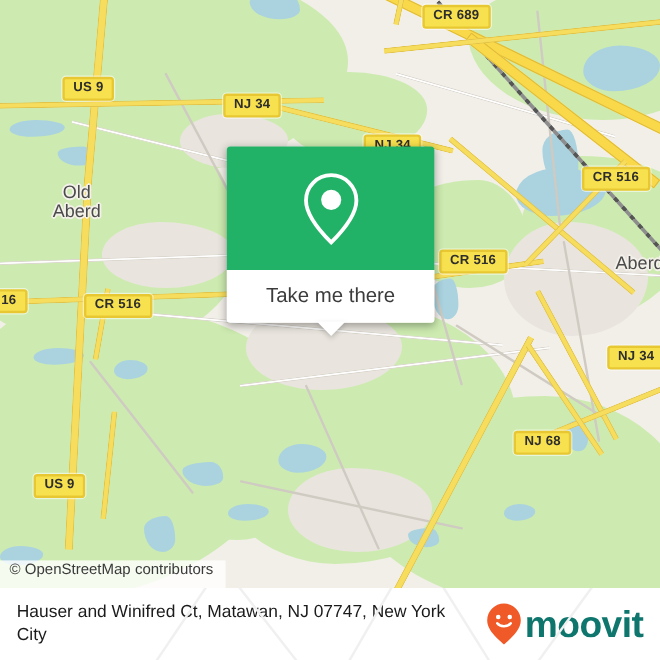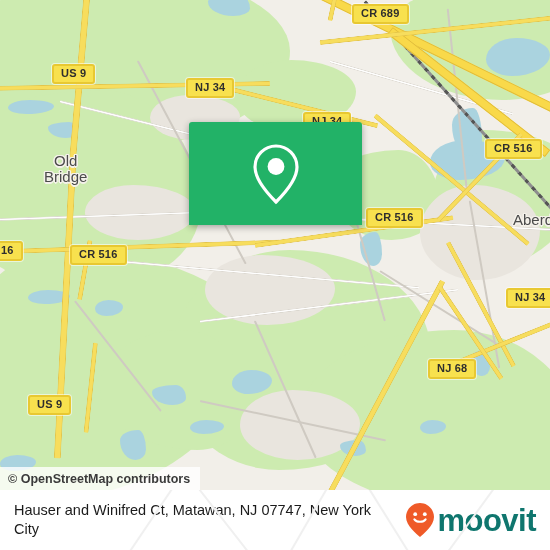--- a/index.html
+++ b/index.html
@@ -128,24 +128,23 @@
     border-top: 12px solid #ffffff;
     filter: drop-shadow(0 2px 2px rgba(0,0,0,.20));
   }
 
   
   #attribution {
     position: absolute;
     left: 0; top: 467px;
     height: 23px;
     background: rgba(255,255,255,.80);
-    display: flex; align-items: center;
+    display: flex; align-items: flex-start;
     padding: 0 10px 0 8px;
     z-index: 30;
-    font-weight: bold;
   }
   #attribution span {
     font-size: 12.5px;
     color: #3a3a3a;
   }
 
   
   #footer {
     position: absolute;
     left: 0; top: 490px;
@@ -265,29 +264,33 @@
     <div class="shield" style="left:303px; top:112px;">NJ 34</div>
     <div class="shield" style="left:485px; top:139px;">CR 516</div>
     <div class="shield" style="left:366px; top:208px;">CR 516</div>
     <div class="shield" style="left:-8px; top:241px;">16</div>
     <div class="shield" style="left:70px;  top:245px;">CR 516</div>
     <div class="shield" style="left:506px; top:288px;">NJ 34</div>
     <div class="shield" style="left:428px; top:359px;">NJ 68</div>
     <div class="shield" style="left:28px;  top:395px;">US 9</div>
 
     <div class="place" style="left:44px;  top:153px;">Old
-Bridge</div>
+Aberd</div>
     <div class="place" style="left:513px; top:212px;">Aberd</div>
 
     <div id="popup">
       <div id="popup-head">
         <svg width="52" height="64" viewBox="0 0 52 64">
           <path d="M26 4 C14.4 4 5 13.4 5 25 C5 38 20 54 26 60 C32 54 47 38 47 25 C47 13.4 37.6 4 26 4 Z" fill="none" stroke="#ffffff" stroke-width="3.2"></path>
           <circle cx="26" cy="24.5" r="8.4" fill="#ffffff"></circle>
         </svg>
+      </div>
+      <div id="popup-foot">
+        <span id="popup-label">Take me there</span>
+        <div id="popup-tail"></div>
       </div>
     </div>
 
     <div id="attribution">
       <span>© OpenStreetMap contributors</span>
     </div>
   </div>
 
   <div id="footer">
     <div id="footer-watermark">

